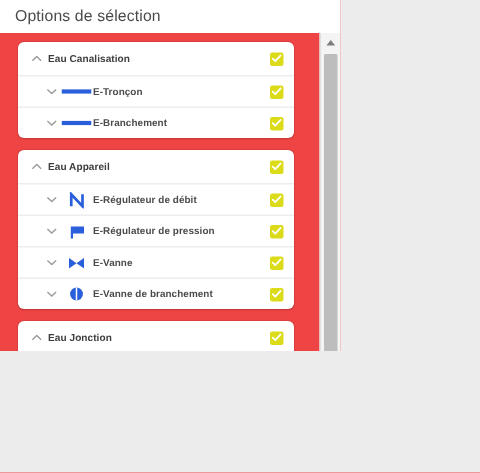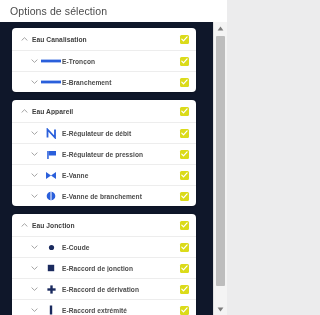--- a/index.html
+++ b/index.html
@@ -10,22 +10,22 @@
     width: 227px;
     height: 315px;
     overflow: hidden;
     background: #ececed;
     font-family: "Liberation Sans", sans-serif;
     -webkit-font-smoothing: antialiased;
   }
   .app {
     position: relative;
     width: 227px;
-    height: 315px;
-    background: #0f172a;
+    height: 234px;
+    background: #ef4444;
     overflow: hidden;
   }
 
   
   .header {
     height: 22px;
     background: #ffffff;
     padding: 0 0 0 10px;
     display: flex;
     align-items: center;

